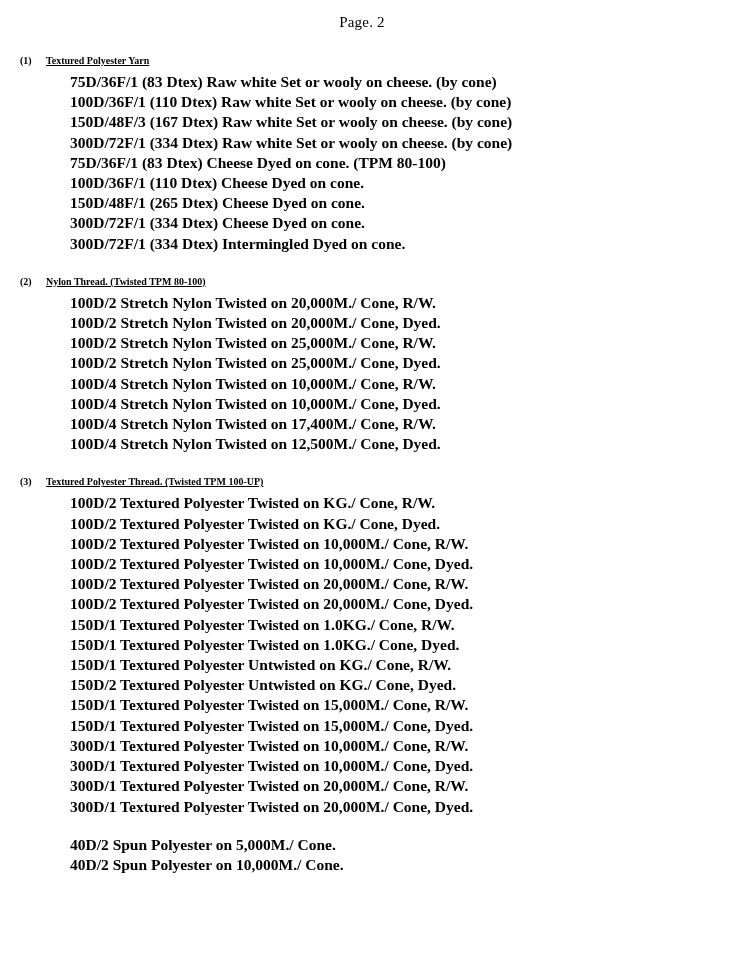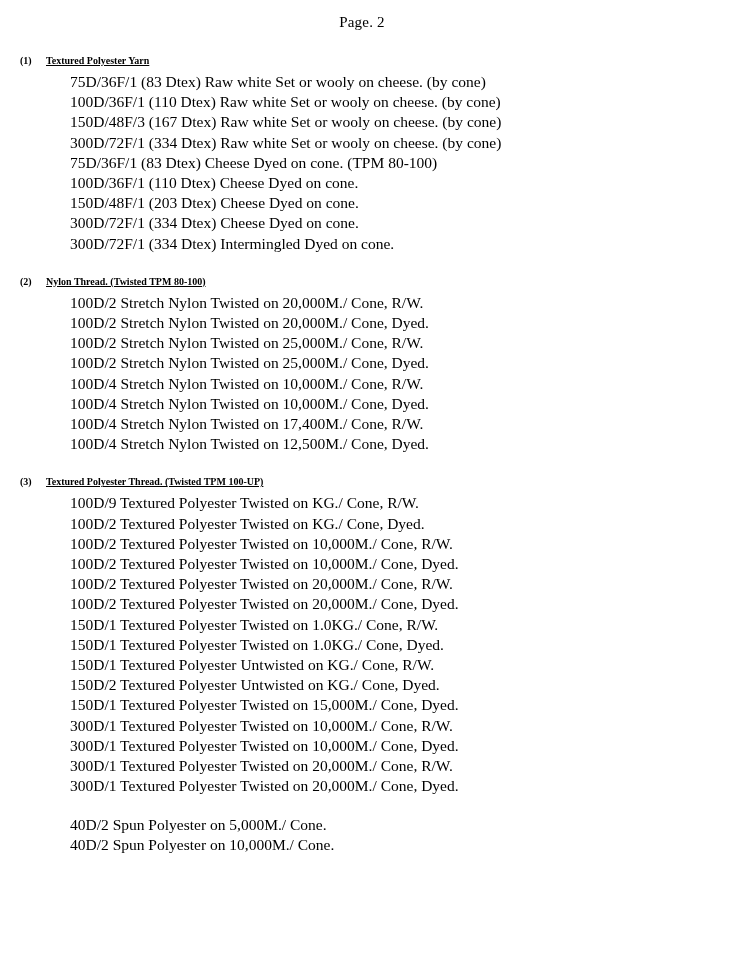--- a/index.html
+++ b/index.html
@@ -52,20 +52,21 @@
     font-weight: bold;
   }
   .sec-title {
     font-weight: bold;
     text-decoration: underline;
   }
   .items {
     list-style: none;
     margin: 0;
     padding: 0 0 0 50px;
+    font-weight: bold;
   }
   .items li {
     font-size: 15.5px;
     line-height: 20.2px;
     white-space: nowrap;
   }
 </style>
 </head>
 <body>
 
@@ -81,21 +82,21 @@
       <div class="section-heading">
         <span class="sec-num">(1)</span><span class="sec-title">Textured Polyester Yarn</span>
       </div>
       <ul class="items">
         <li>75D/36F/1 (83 Dtex) Raw white Set or wooly on cheese. (by cone)</li>
         <li>100D/36F/1 (110 Dtex) Raw white Set or wooly on cheese. (by cone)</li>
         <li>150D/48F/3 (167 Dtex) Raw white Set or wooly on cheese. (by cone)</li>
         <li>300D/72F/1 (334 Dtex) Raw white Set or wooly on cheese. (by cone)</li>
         <li>75D/36F/1 (83 Dtex) Cheese Dyed on cone. (TPM 80-100)</li>
         <li>100D/36F/1 (110 Dtex) Cheese Dyed on cone.</li>
-        <li>150D/48F/1 (203 Dtex) Cheese Dyed on cone.</li>
+        <li>150D/48F/1 (265 Dtex) Cheese Dyed on cone.</li>
         <li>300D/72F/1 (334 Dtex) Cheese Dyed on cone.</li>
         <li>300D/72F/1 (334 Dtex) Intermingled Dyed on cone.</li>
       </ul>
     </div>
 
     <div class="section">
       <div class="section-heading">
         <span class="sec-num">(2)</span><span class="sec-title">Nylon Thread.    (Twisted TPM 80-100)</span>
       </div>
       <ul class="items">
@@ -108,30 +109,31 @@
         <li>100D/4 Stretch Nylon Twisted on 17,400M./ Cone, R/W.</li>
         <li>100D/4 Stretch Nylon Twisted on 12,500M./ Cone, Dyed.</li>
       </ul>
     </div>
 
     <div class="section">
       <div class="section-heading">
         <span class="sec-num">(3)</span><span class="sec-title">Textured Polyester Thread.    (Twisted TPM 100-UP)</span>
       </div>
       <ul class="items">
-        <li>100D/9 Textured Polyester Twisted on KG./ Cone, R/W.</li>
+        <li>100D/2 Textured Polyester Twisted on KG./ Cone, R/W.</li>
         <li>100D/2 Textured Polyester Twisted on KG./ Cone, Dyed.</li>
         <li>100D/2 Textured Polyester Twisted on 10,000M./ Cone, R/W.</li>
         <li>100D/2 Textured Polyester Twisted on 10,000M./ Cone, Dyed.</li>
         <li>100D/2 Textured Polyester Twisted on 20,000M./ Cone, R/W.</li>
         <li>100D/2 Textured Polyester Twisted on 20,000M./ Cone, Dyed.</li>
         <li>150D/1 Textured Polyester Twisted on 1.0KG./ Cone, R/W.</li>
         <li>150D/1 Textured Polyester Twisted on 1.0KG./ Cone, Dyed.</li>
         <li>150D/1 Textured Polyester Untwisted on KG./ Cone, R/W.</li>
         <li>150D/2 Textured Polyester Untwisted on KG./ Cone, Dyed.</li>
+        <li>150D/1 Textured Polyester Twisted on 15,000M./ Cone, R/W.</li>
         <li>150D/1 Textured Polyester Twisted on 15,000M./ Cone, Dyed.</li>
         <li>300D/1 Textured Polyester Twisted on 10,000M./ Cone, R/W.</li>
         <li>300D/1 Textured Polyester Twisted on 10,000M./ Cone, Dyed.</li>
         <li>300D/1 Textured Polyester Twisted on 20,000M./ Cone, R/W.</li>
         <li>300D/1 Textured Polyester Twisted on 20,000M./ Cone, Dyed.</li>
       </ul>
     </div>
 
     <div class="section">
       <ul class="items">

